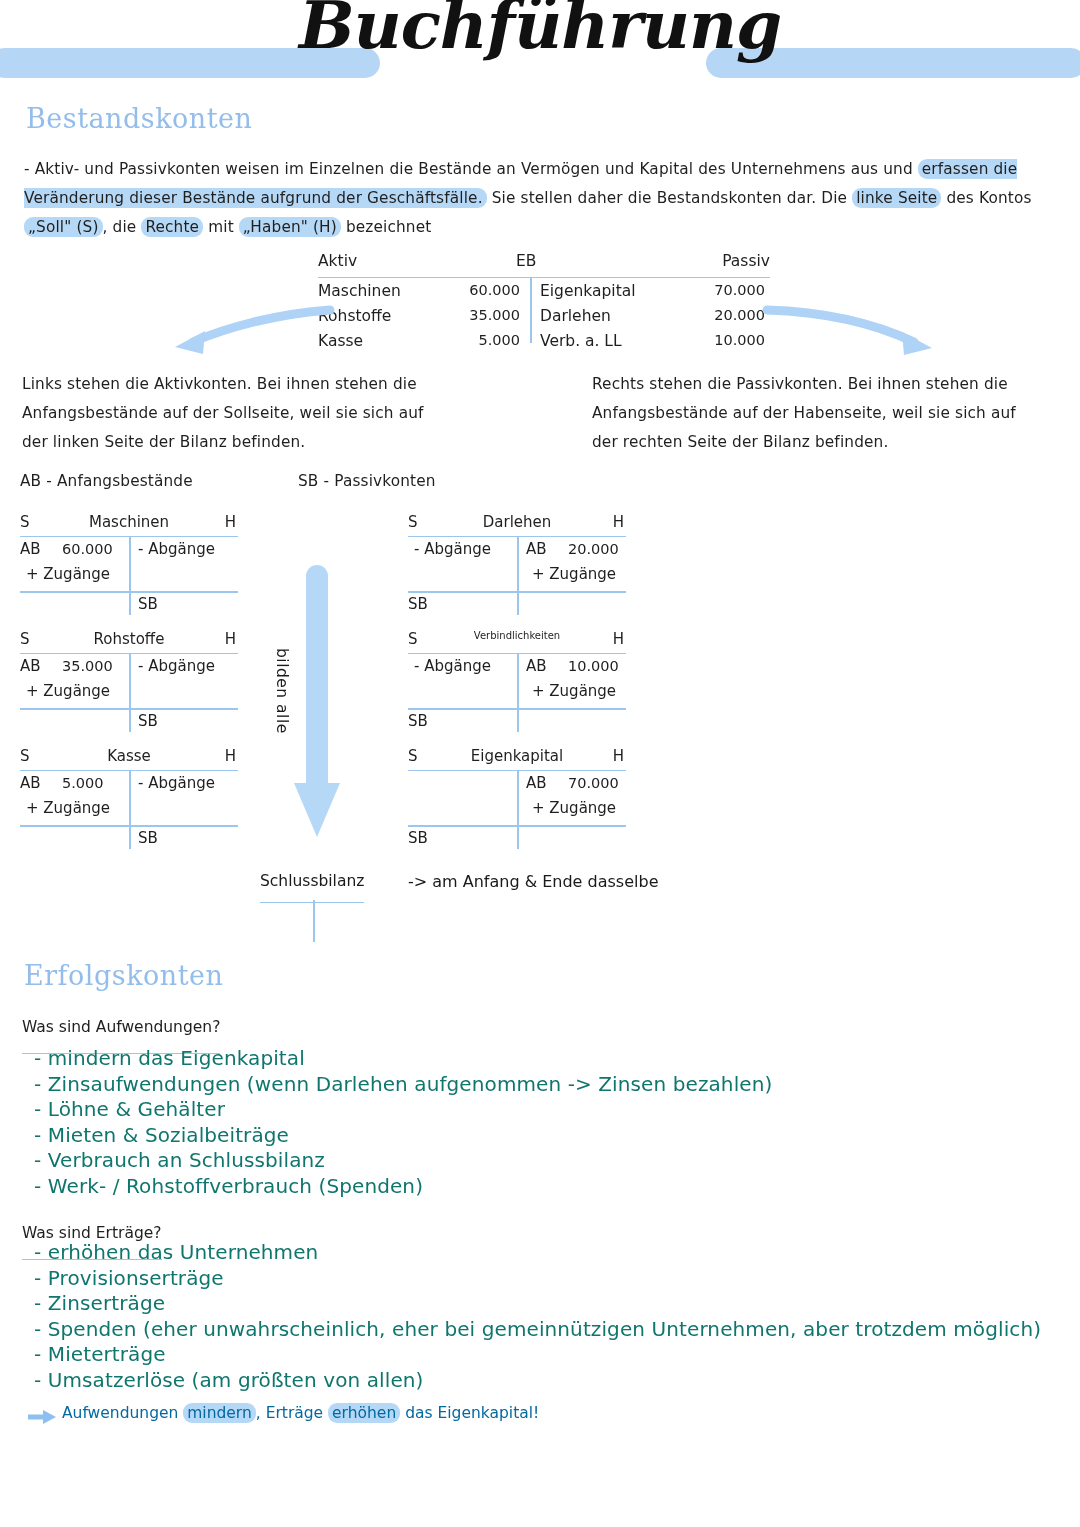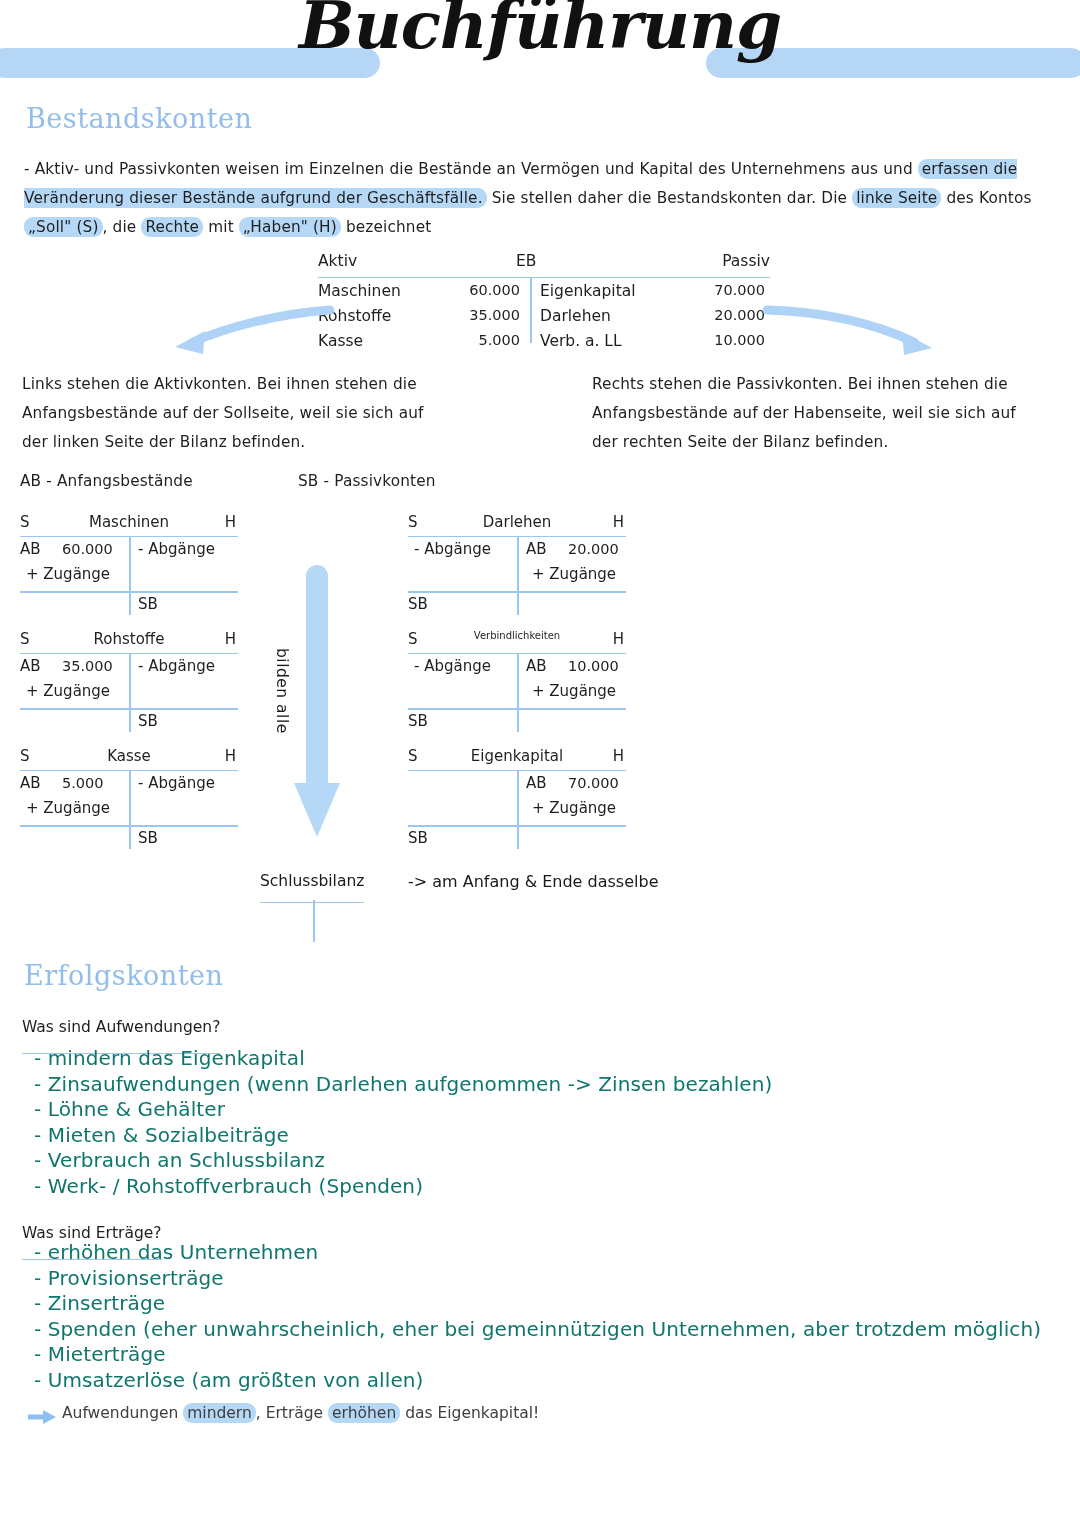--- a/index.html
+++ b/index.html
@@ -183,21 +183,21 @@
     line-height: 25.5px;
     color: #0f766e;
     letter-spacing: 0.1px;
   }
   .blist div { white-space: nowrap; }
 
   .conclusion {
     position: absolute;
     left: 62px; top: 1404px;
     font-size: 15.5px;
-    color: #404040;
+    color: #0369a1;
     white-space: nowrap;
   }
   .concl-arrow { position: absolute; left: 28px; top: 1409px; }
 </style>
 </head>
 <body>
 
 <div class="page">
 
   <div class="title-wrap">

